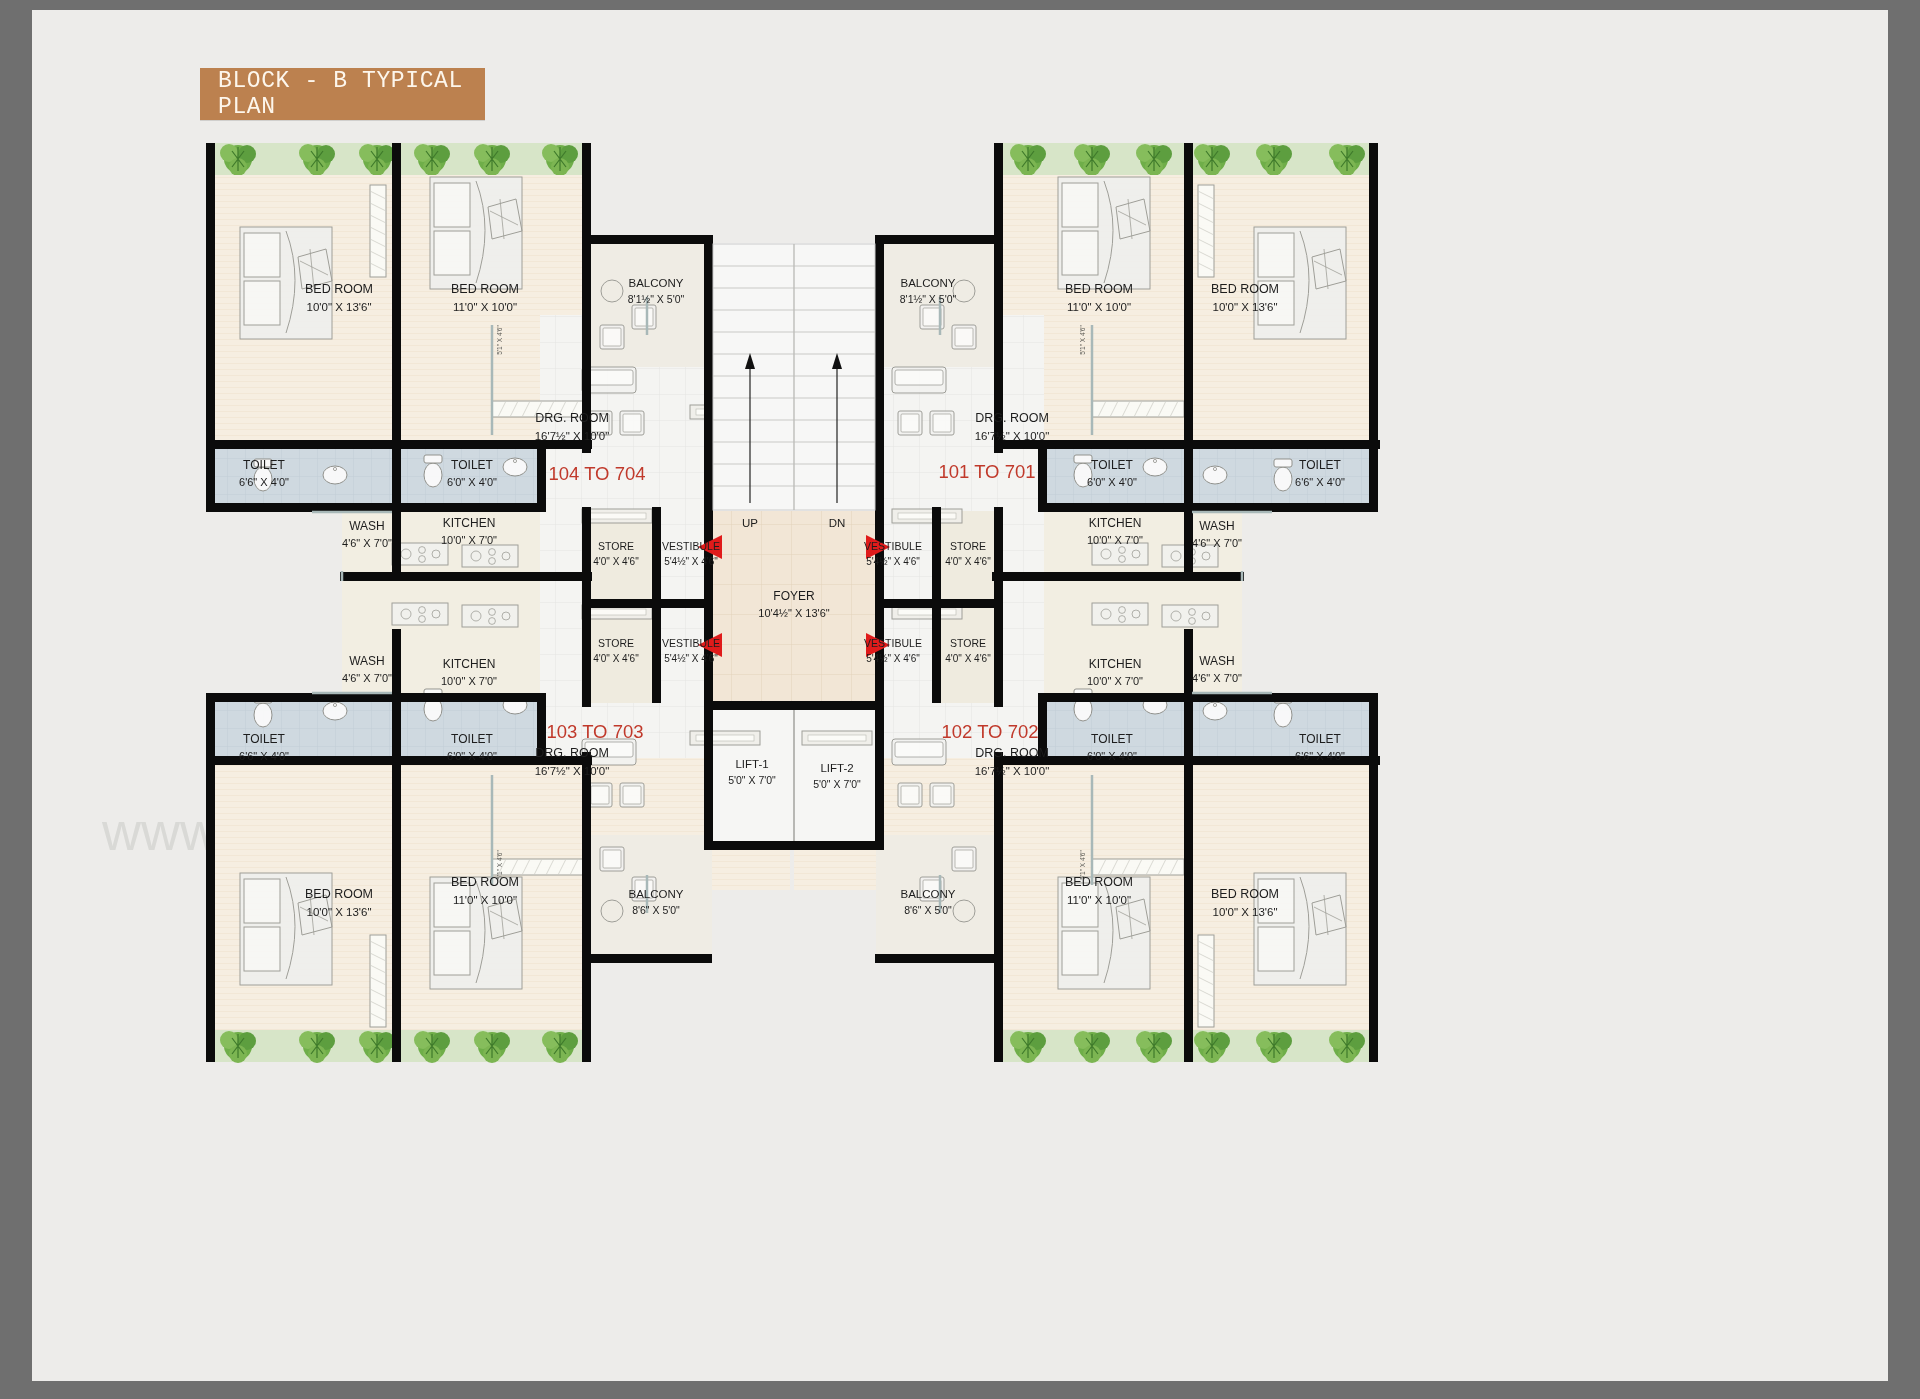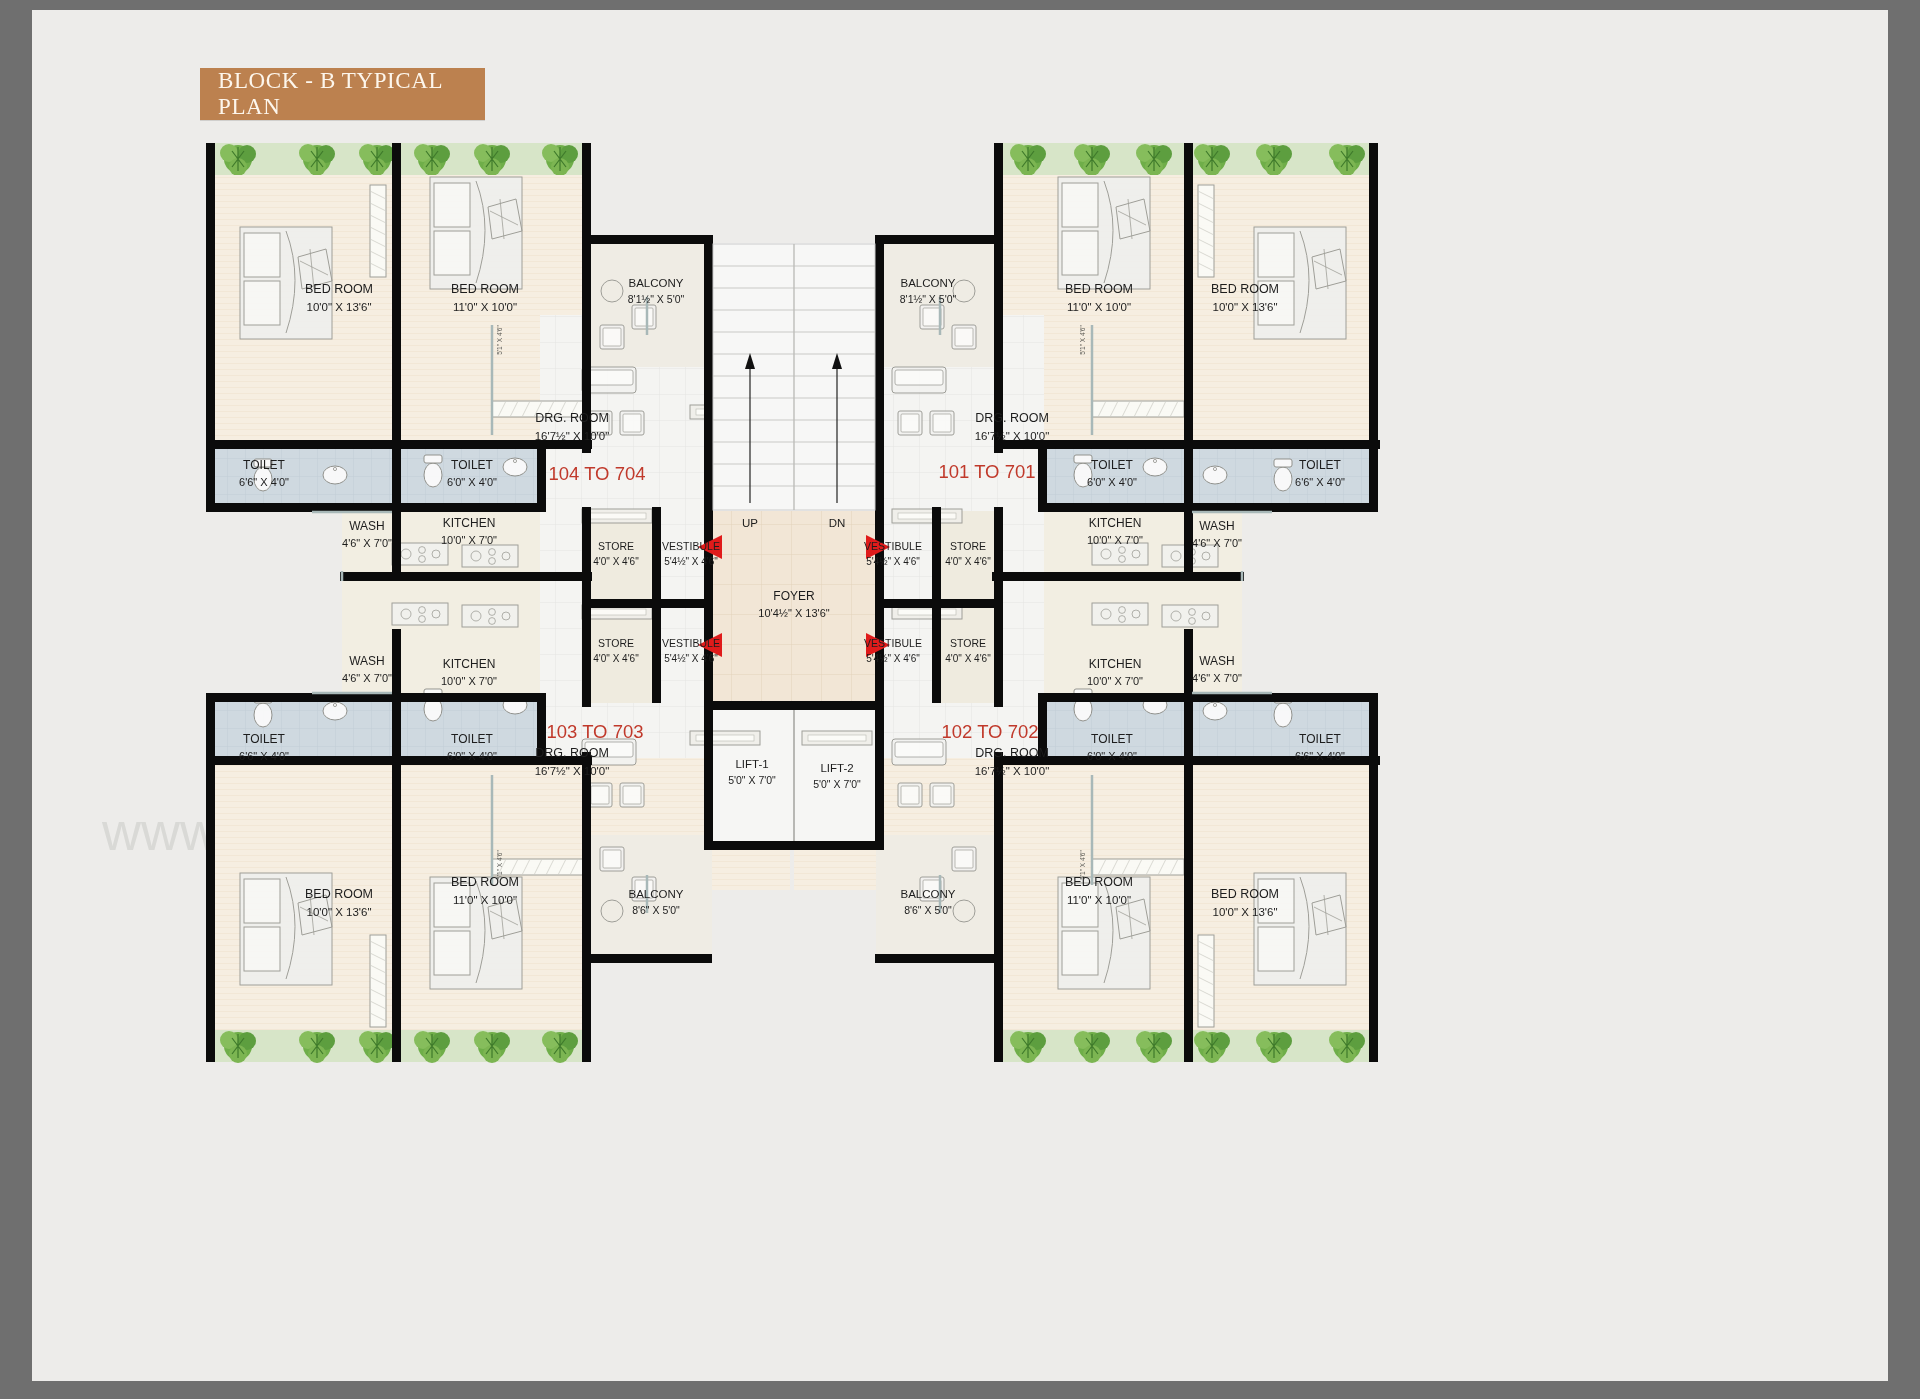--- a/index.html
+++ b/index.html
@@ -25,21 +25,21 @@
   }
   
   #title-banner{
     position:absolute;left:168px;top:58px;width:285px;height:52px;
     background:#bc814f;
     display:flex;align-items:center;
     box-shadow:0 1px 0 rgba(0,0,0,.12);
   }
   #title-banner .t{
     color:#fdf6ec;
-    font-family:Liberation Serif, serif;
+    font-family:Liberation Mono, monospace;
     font-size:23px;letter-spacing:.6px;
     padding-left:18px;font-weight:400;
   }
   
   #plan{
     position:absolute;left:160px;top:125px;width:1200px;height:935px;
   }
   svg{display:block;}
   
   #wm-url{

